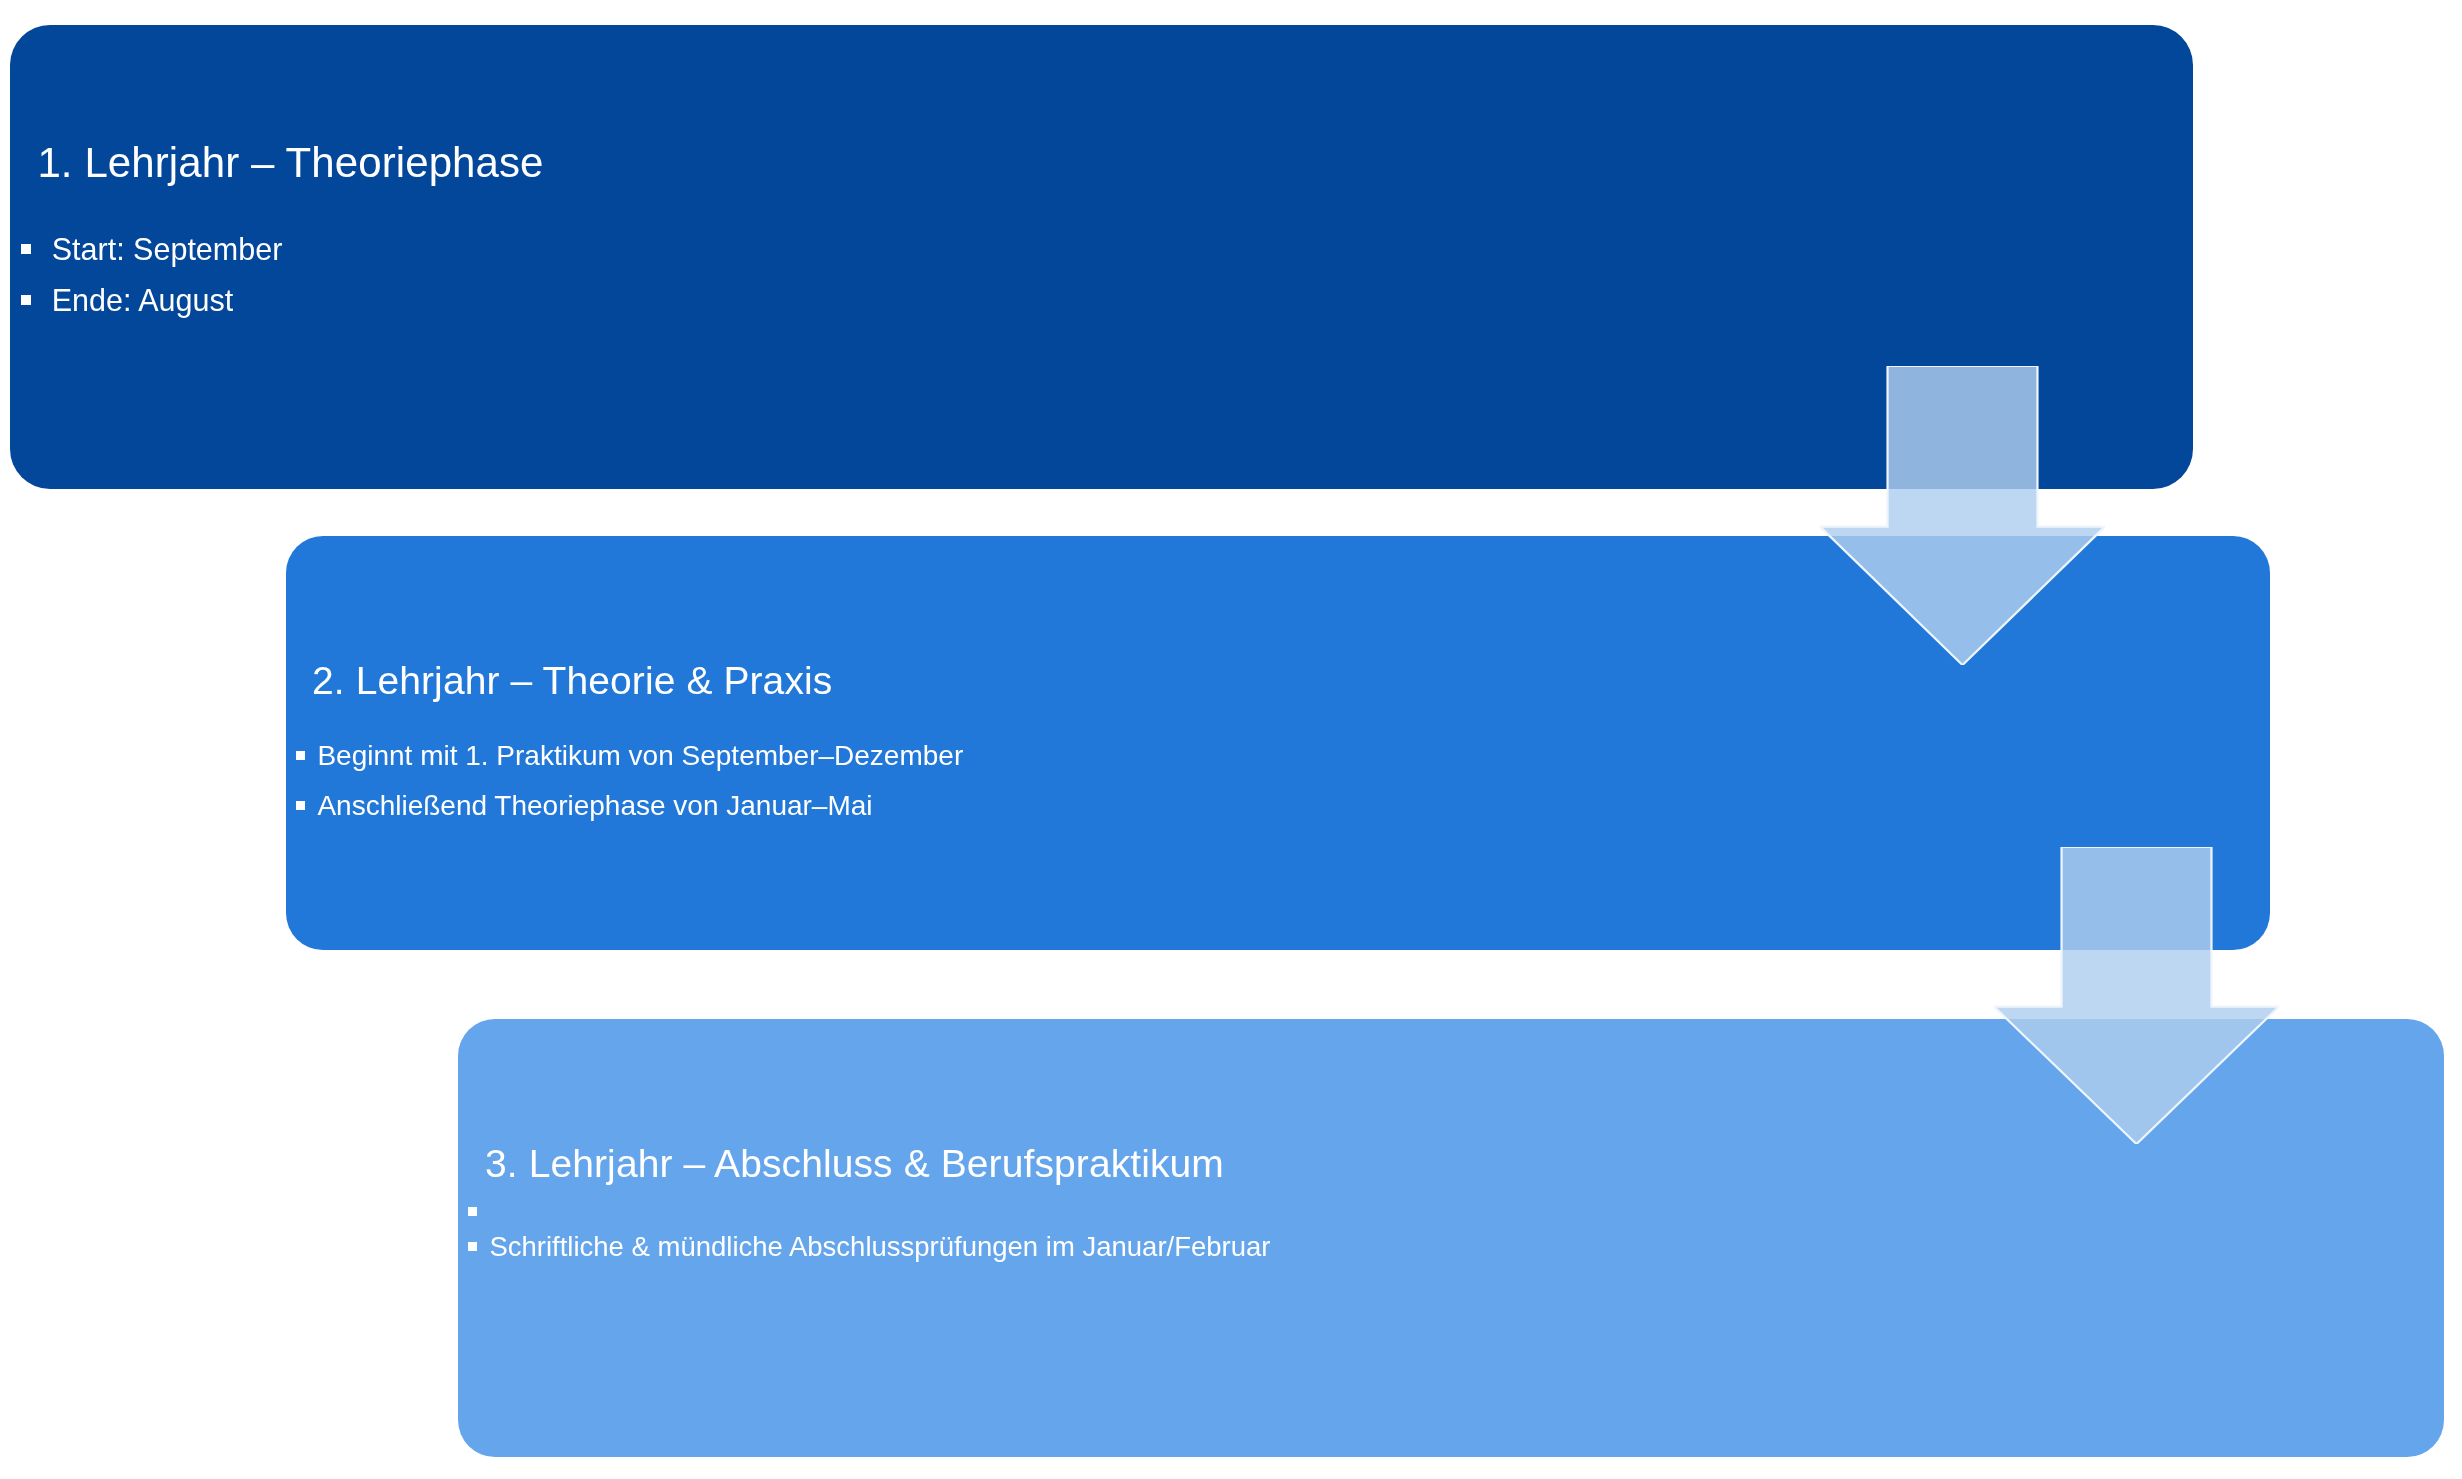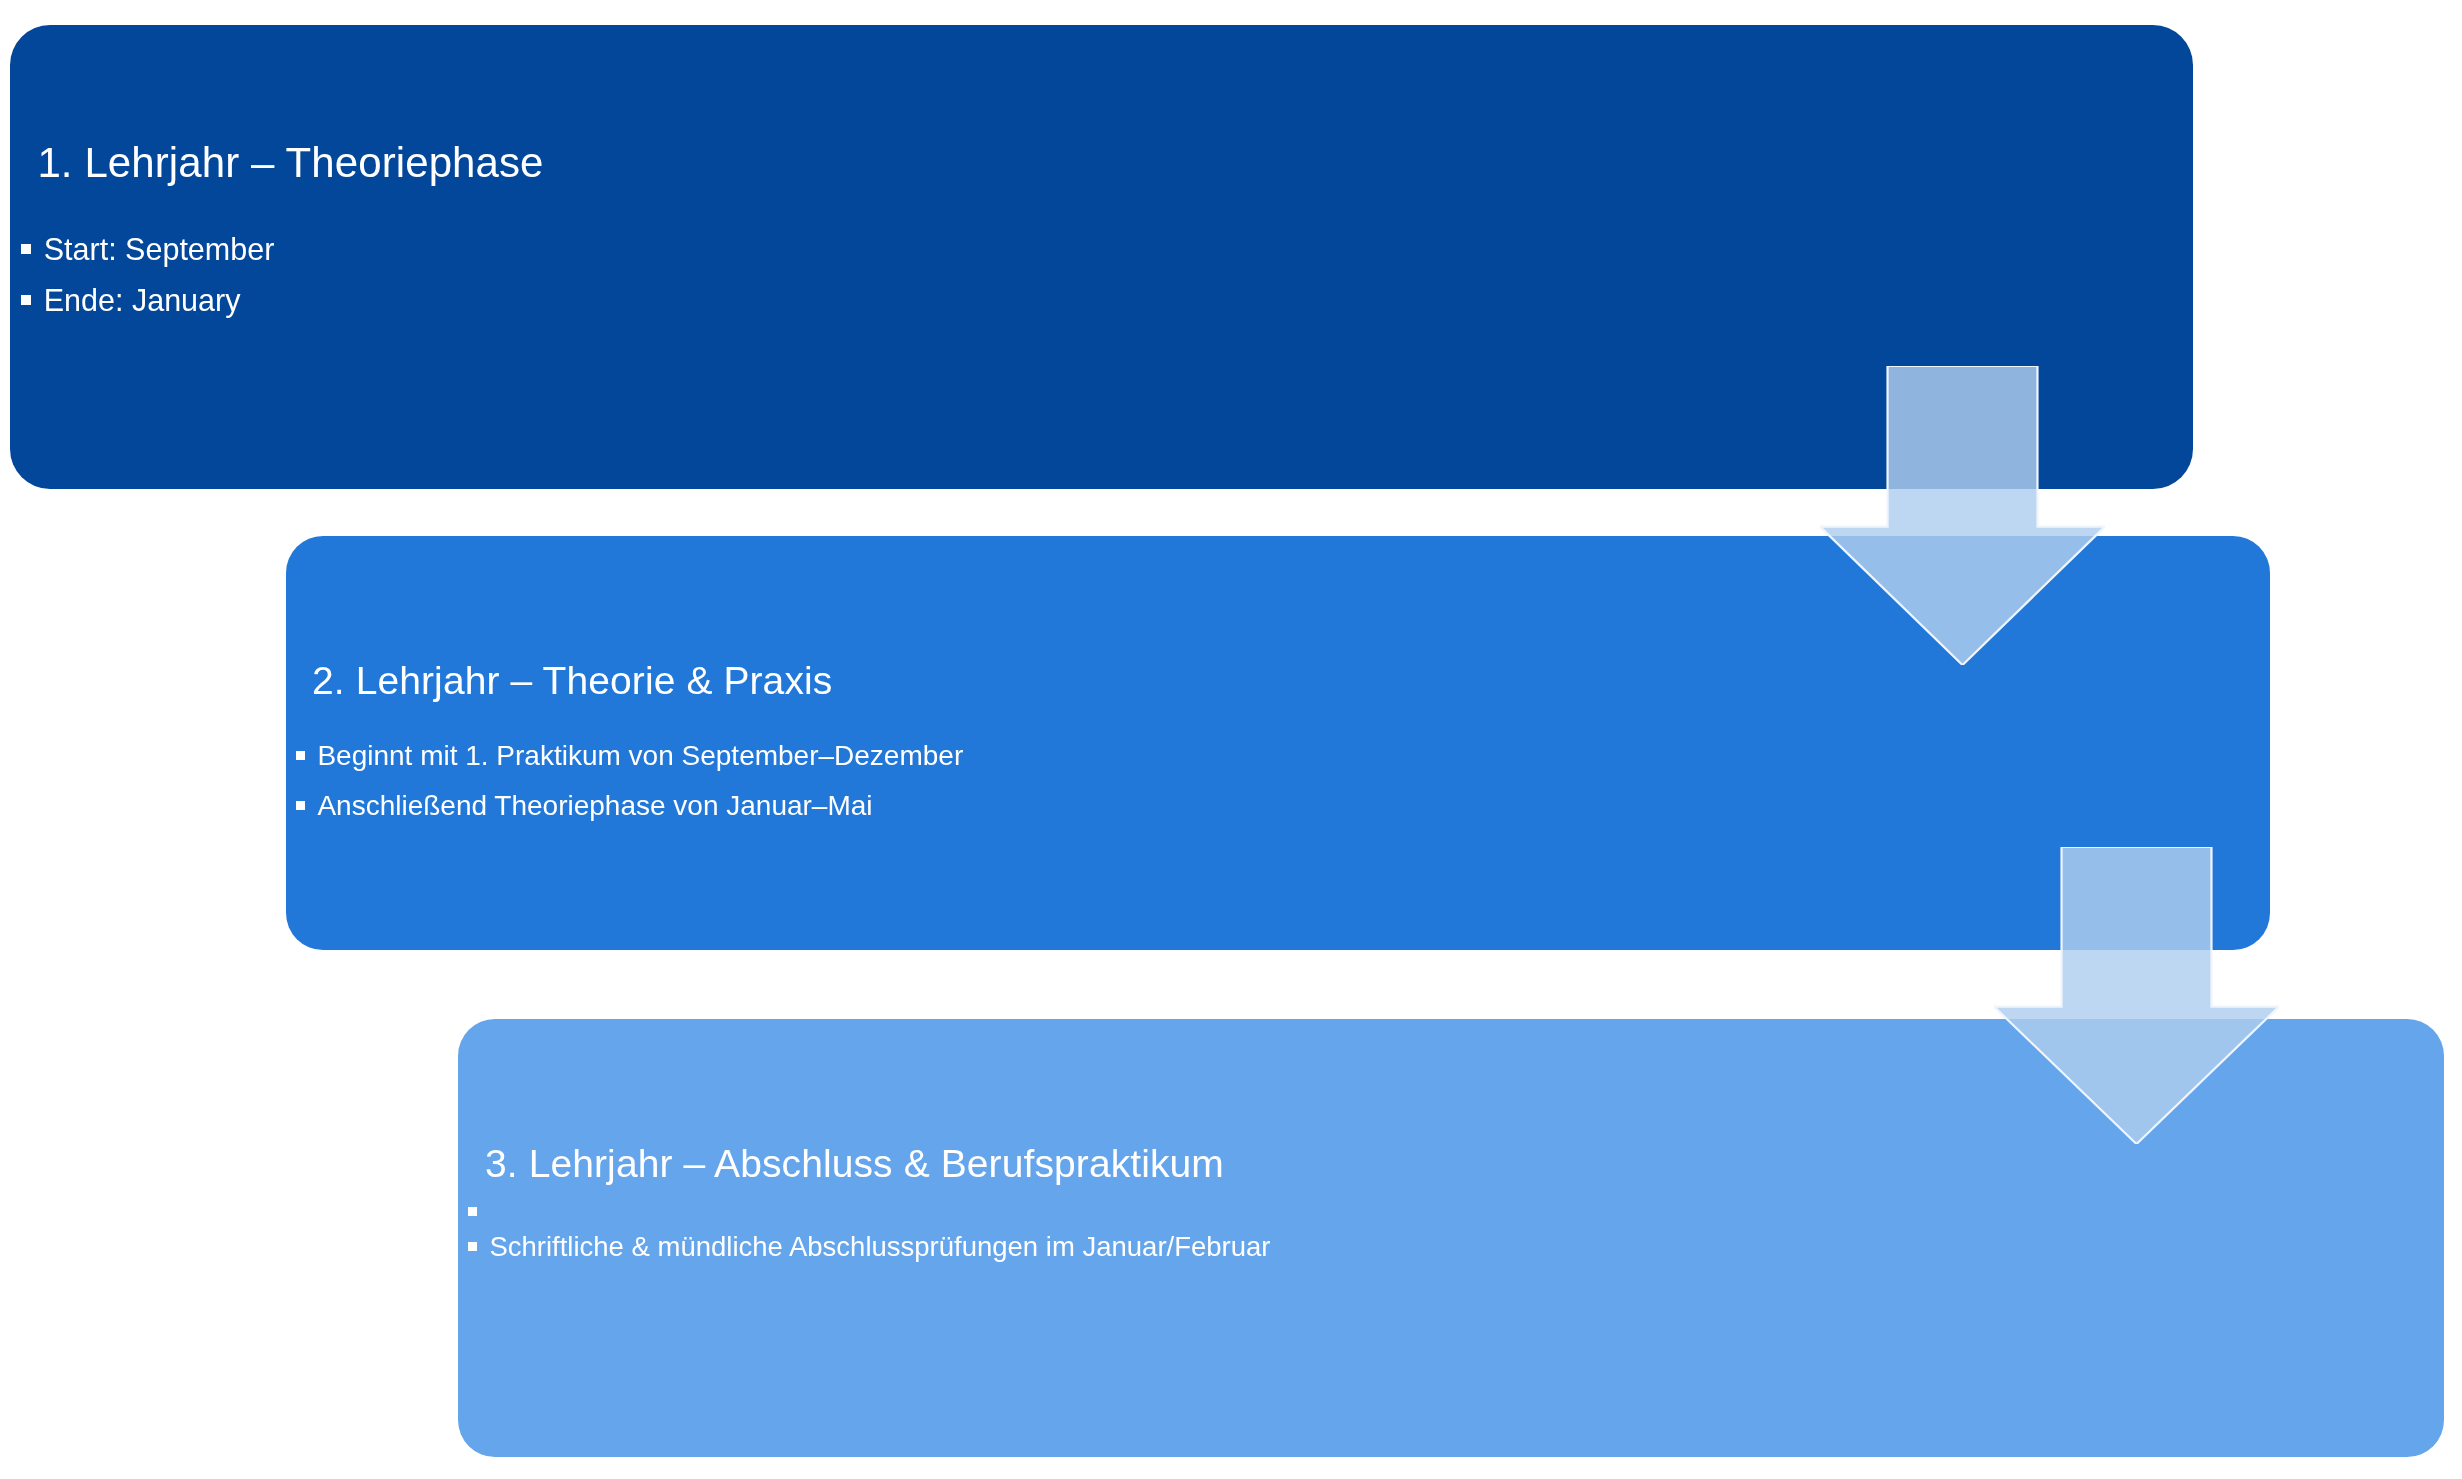--- a/index.html
+++ b/index.html
@@ -98,20 +98,21 @@
     display: flex;
     align-items: baseline;
     white-space: nowrap;
     color: #ffffff;
     font-weight: 400;
   }
 
   .phase-1 .bullet-item {
     font-size: 30.5px;
     line-height: 51px;
+    gap: 8px;
   }
   .phase-2 .bullet-item {
     font-size: 28px;
     line-height: 50px;
   }
   .phase-3 .bullet-item {
     font-size: 27.5px;
     line-height: 51px;
   }
 
@@ -162,21 +163,21 @@
 
   <div class="phase-box phase-1">
     <div class="phase-title">1. Lehrjahr – Theoriephase</div>
     <ul class="bullet-list">
       <li class="bullet-item">
         <span class="bullet-marker"></span>
         <span class="bullet-text">Start: September</span>
       </li>
       <li class="bullet-item">
         <span class="bullet-marker"></span>
-        <span class="bullet-text">Ende: January</span>
+        <span class="bullet-text">Ende: August</span>
       </li>
     </ul>
   </div>
 
   <div class="phase-box phase-2">
     <div class="phase-title">2. Lehrjahr – Theorie &amp; Praxis</div>
     <ul class="bullet-list">
       <li class="bullet-item">
         <span class="bullet-marker"></span>
         <span class="bullet-text">Beginnt mit 1. Praktikum von September–Dezember</span>

